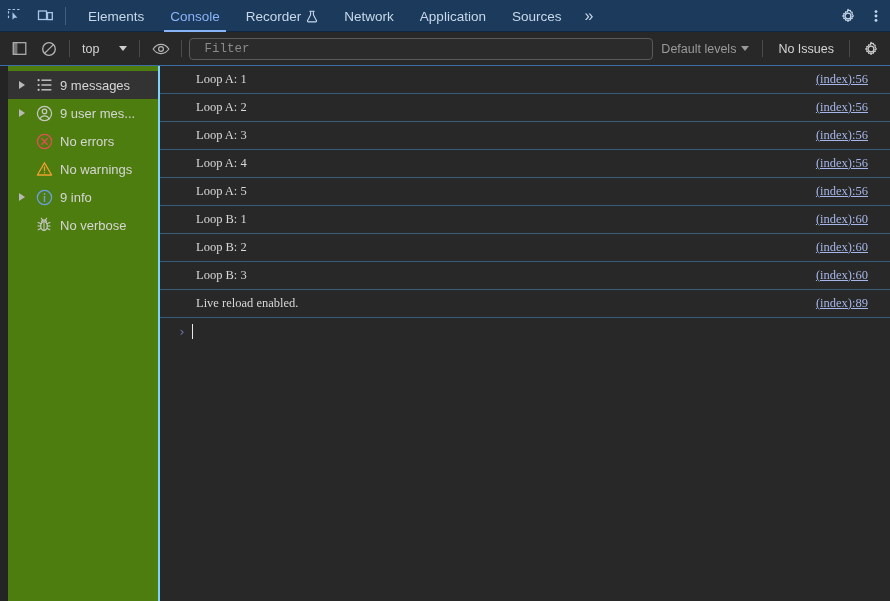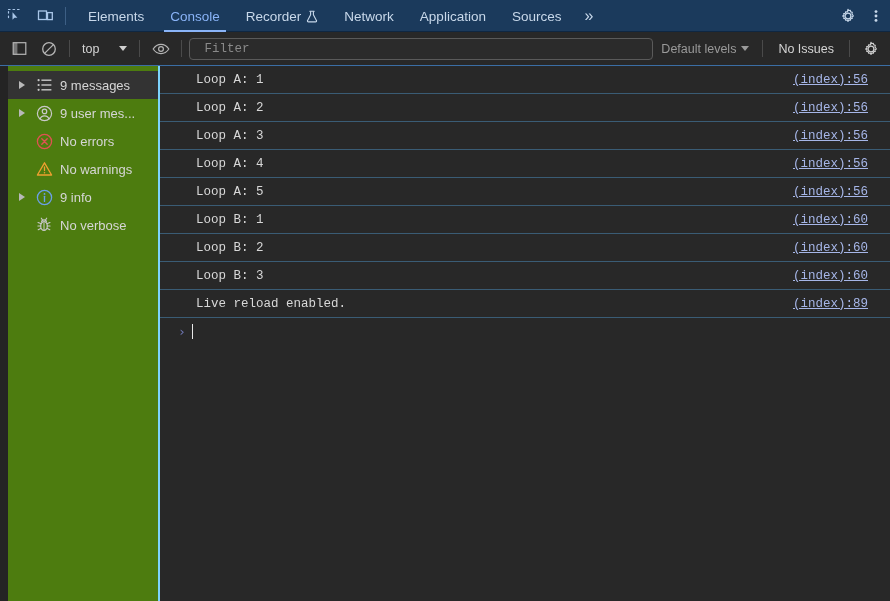--- a/index.html
+++ b/index.html
@@ -220,21 +220,21 @@
     overflow: hidden;
     display: flex;
     flex-direction: column;
   }
   .msg-row {
     display: flex;
     align-items: center;
     min-height: 28px;
     padding: 4px 22px 4px 36px;
     border-bottom: 1px solid #3a5c75;
-    font-family: Liberation Mono, monospace;
+    font-family: Liberation Serif, serif;
     font-size: 12.5px;
     color: #d8d8d8;
     gap: 10px;
   }
   .msg-text {
     flex: 1;
     min-width: 0;
     white-space: pre;
     overflow: hidden;
   }

